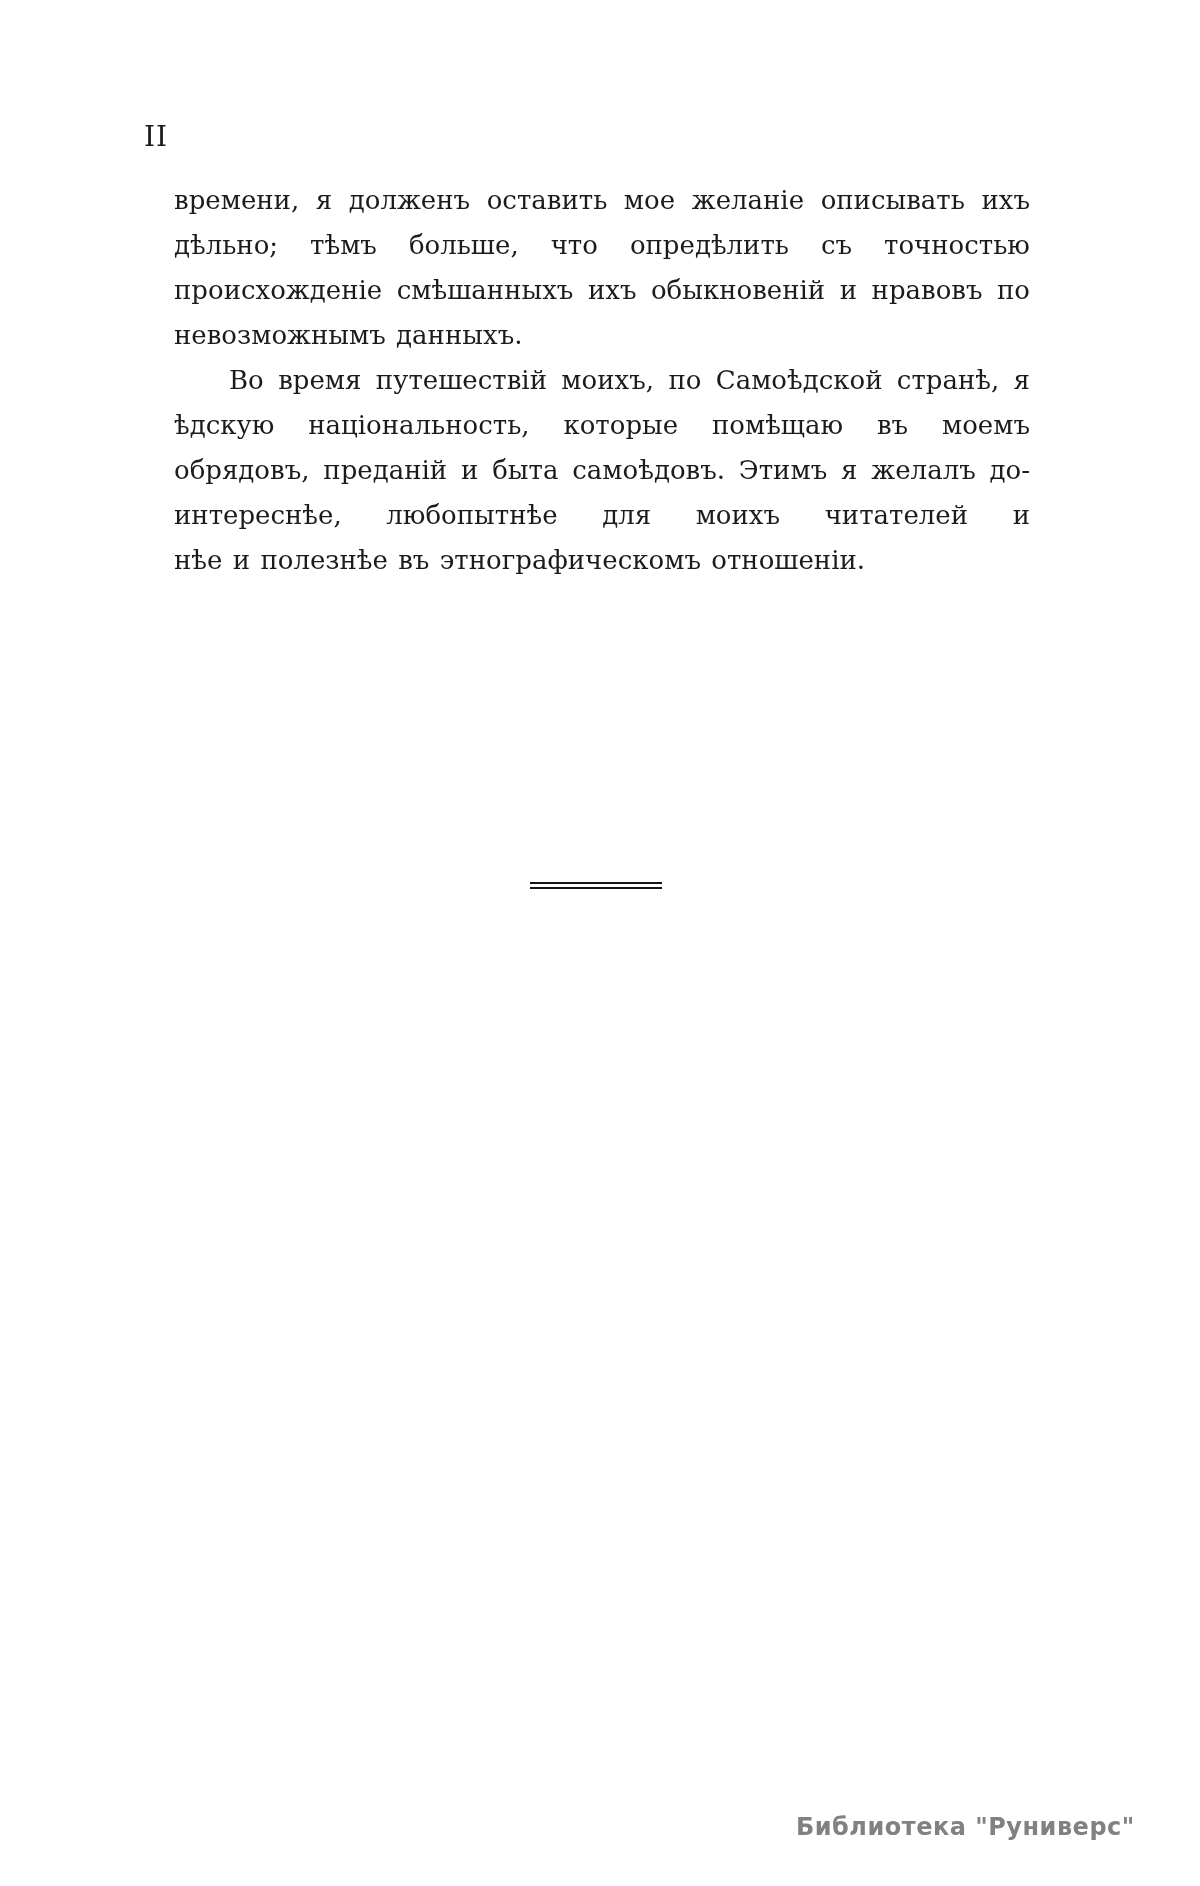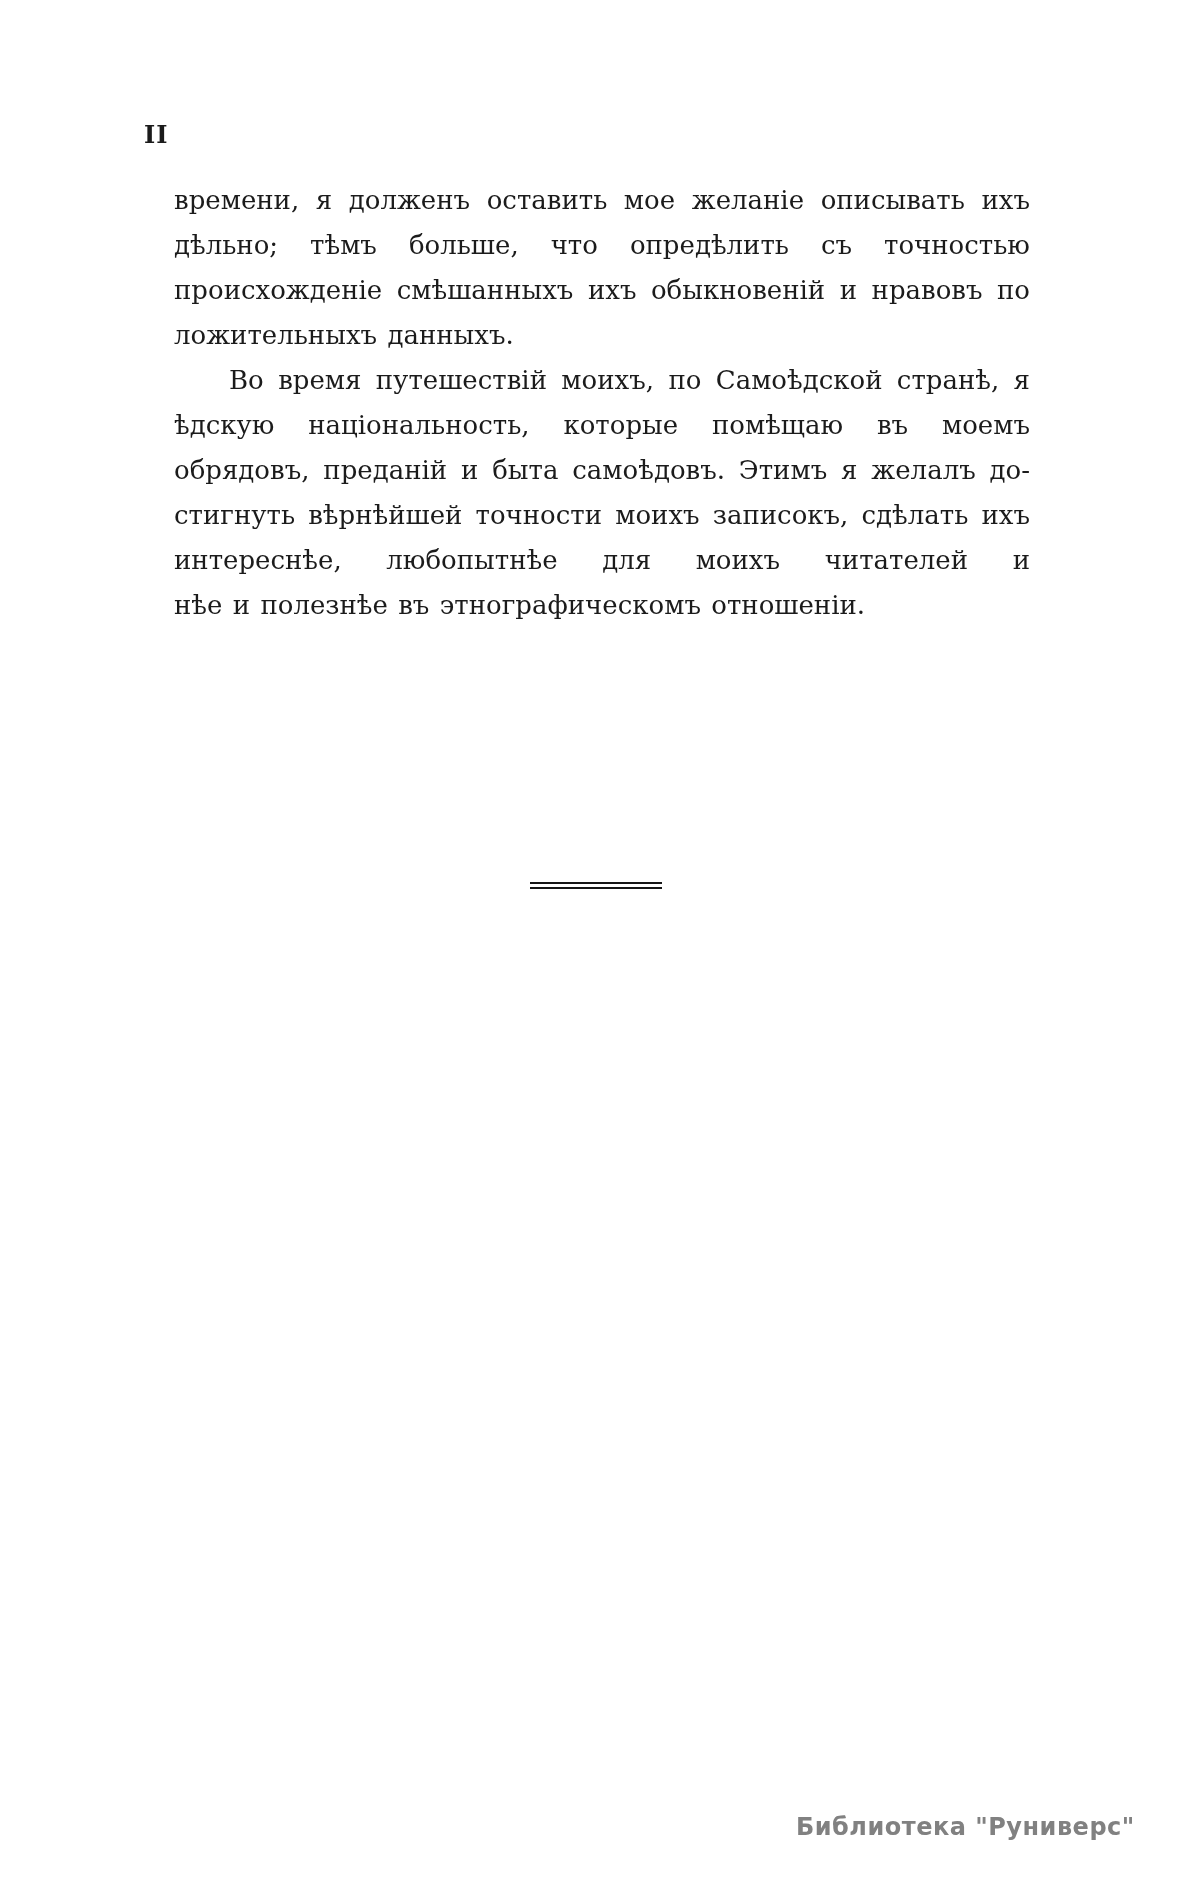--- a/index.html
+++ b/index.html
@@ -12,22 +12,22 @@
     background: #ffffff;
     position: relative;
     font-family: "DejaVu Serif", serif;
     color: #1b1b1b;
     overflow: hidden;
   }
   .page-number {
     position: absolute;
     left: 144px;
     top: 120px;
-    font-size: 24px;
-    font-weight: bold;
+    font-size: 28px;
+    font-weight: normal;
     letter-spacing: 1px;
   }
   .text-block {
     position: absolute;
     left: 174px;
     top: 178px;
     width: 856px;
   }
   .paragraph { margin: 0; padding: 0; }
   .line {
@@ -68,27 +68,26 @@
 </head>
 <body>
 
 <div class="page-number">II</div>
 
 <section class="text-block">
     <div class="paragraph">
       <div class="line">времени, я долженъ оставить мое желаніе описывать ихъ от-</div>
       <div class="line">дѣльно; тѣмъ больше, что опредѣлить съ точностью коренное</div>
       <div class="line">происхожденіе смѣшанныхъ ихъ обыкновеній и нравовъ по</div>
-      <div class="line last">ложительныхъ данныхъ.</div>
+      <div class="line last">невозможнымъ данныхъ.</div>
     </div>
     <div class="paragraph para-indent">
       <div class="line">Во время путешествій моихъ, по Самоѣдской странѣ, я имѣлъ</div>
       <div class="line">ѣдскую національность, которые помѣщаю въ моемъ изданіи,</div>
       <div class="line">обрядовъ, преданій и быта самоѣдовъ. Этимъ я желалъ до-</div>
-      <div class="line">стигнуть вѣрнѣйшей точности моихъ записокъ, сдѣлать ихъ</div>
       <div class="line">интереснѣе, любопытнѣе для моихъ читателей и назидатель-</div>
       <div class="line last">нѣе и полезнѣе въ этнографическомъ отношеніи.</div>
     </div>
   </section>
 
 <div class="divider"></div>
 
 <div class="watermark">Библиотека "Руниверс"</div>
 
 </body></html>

